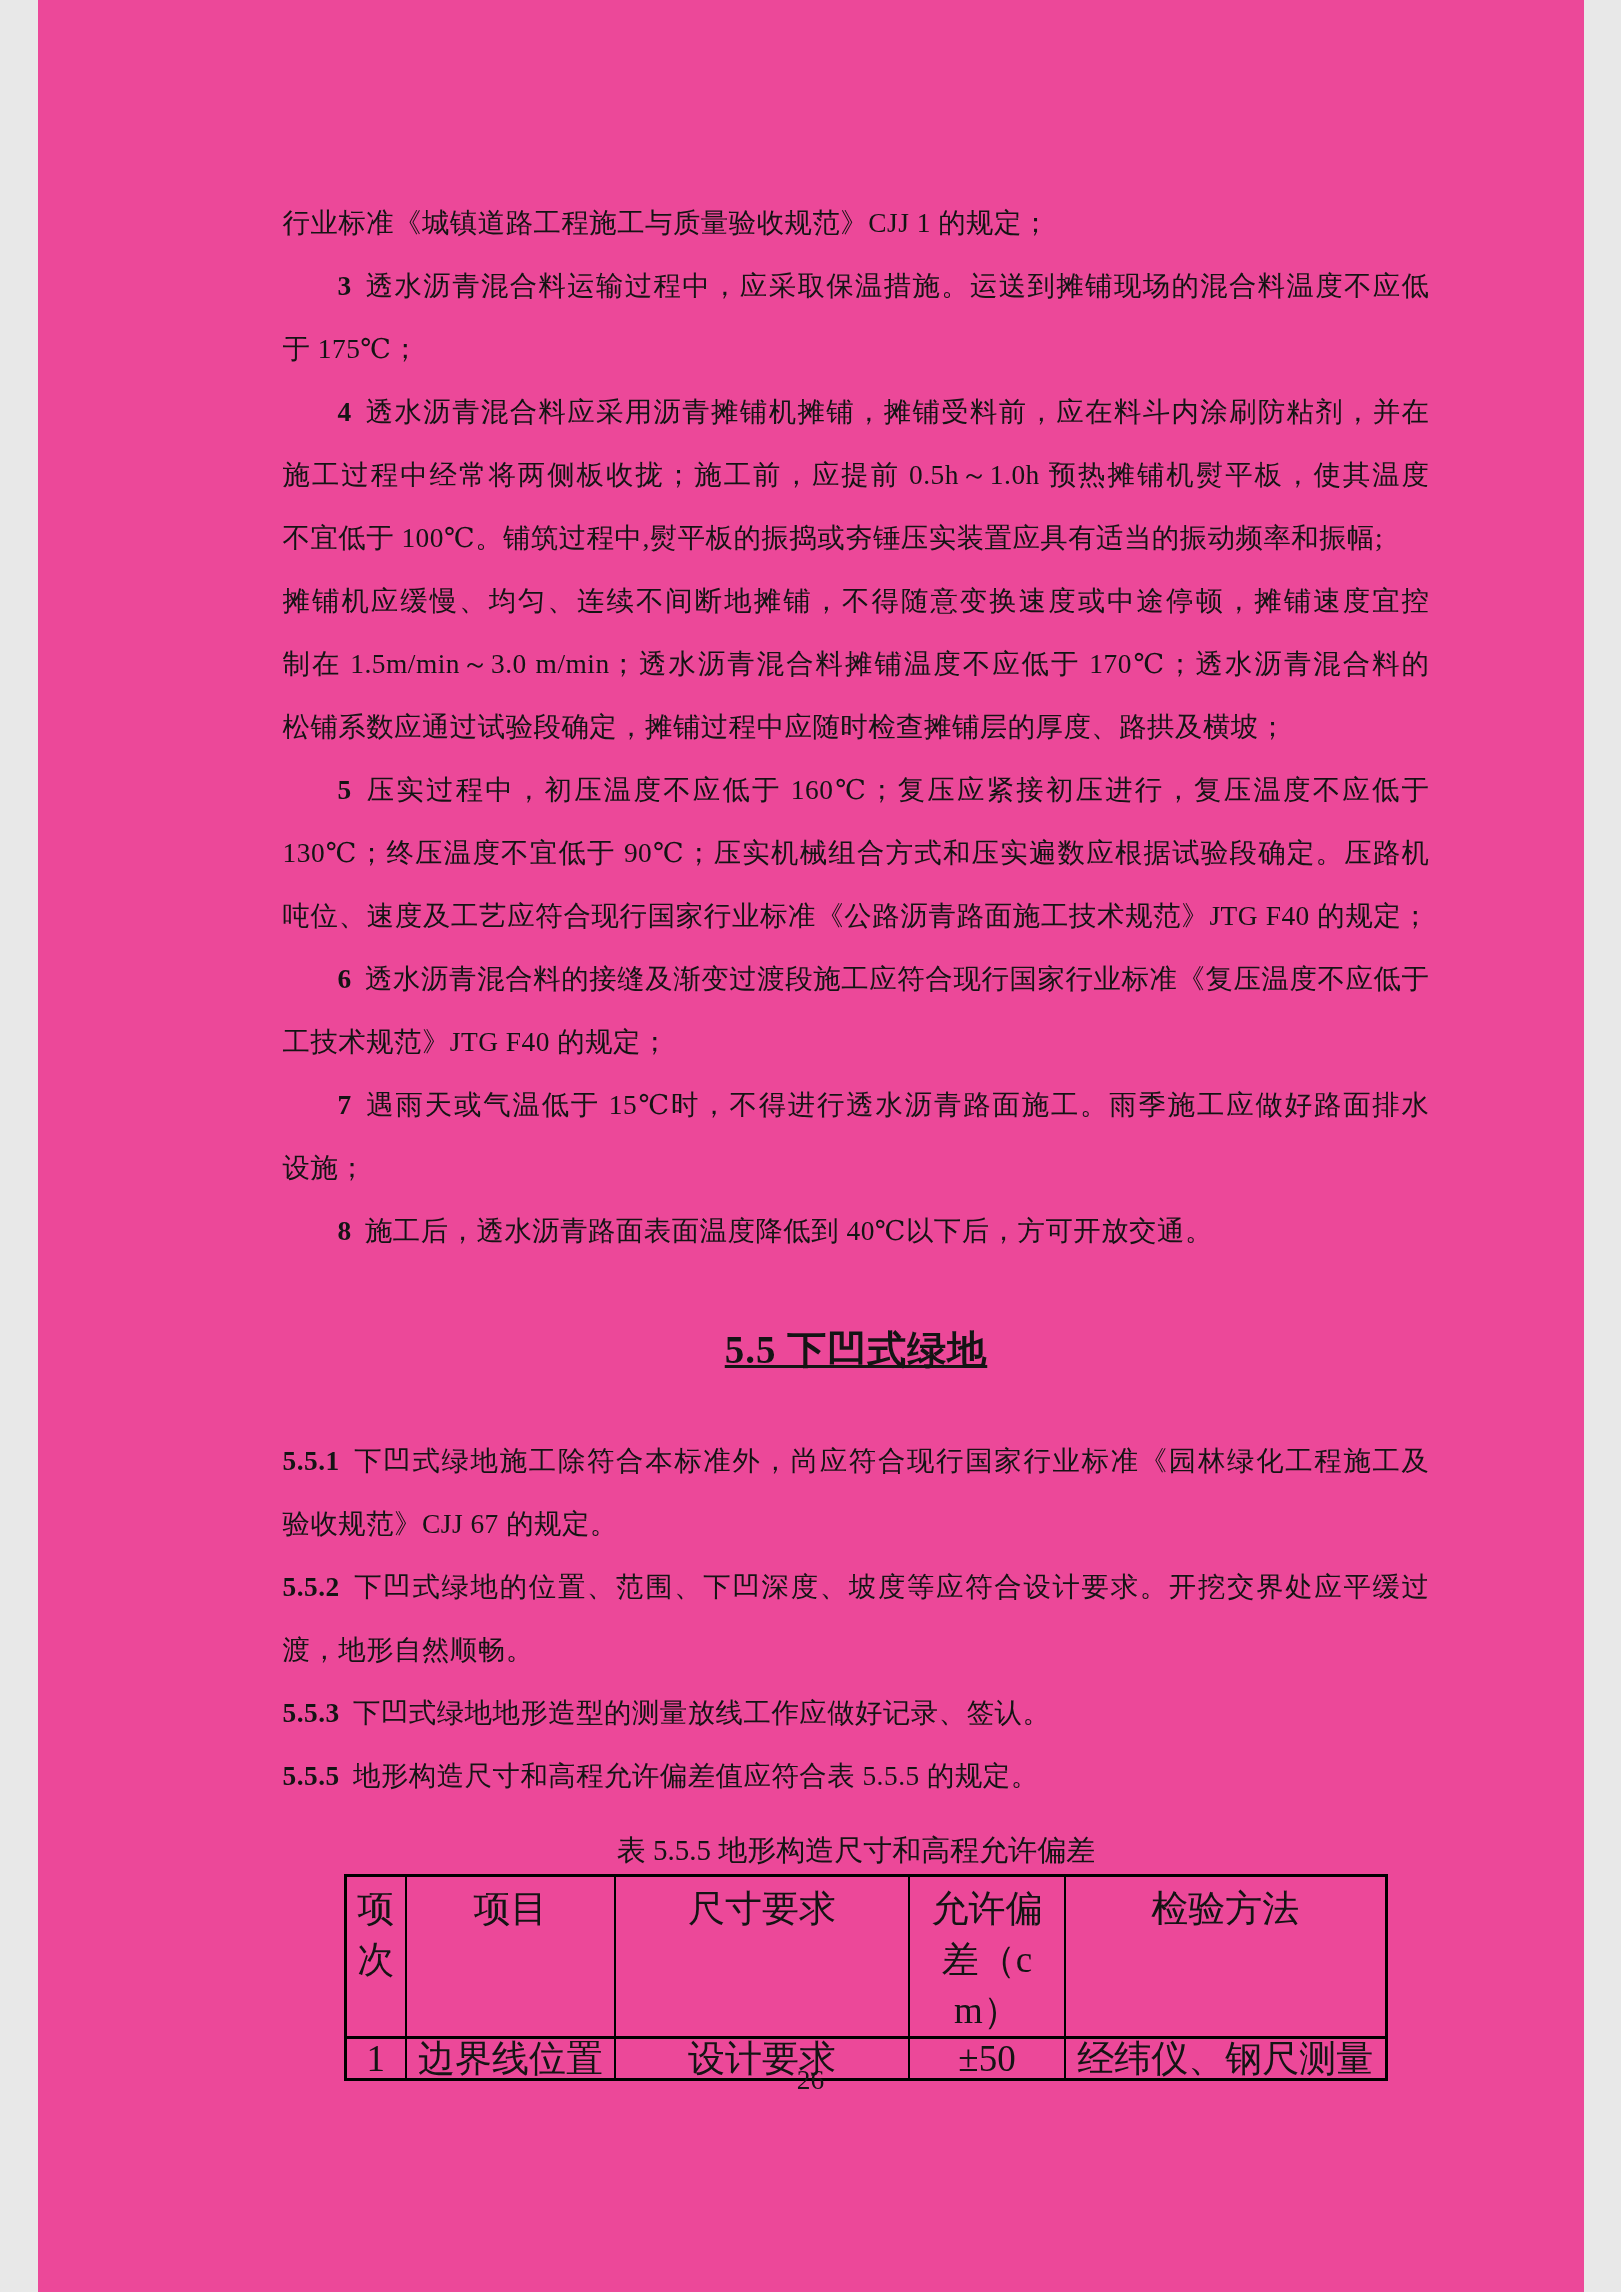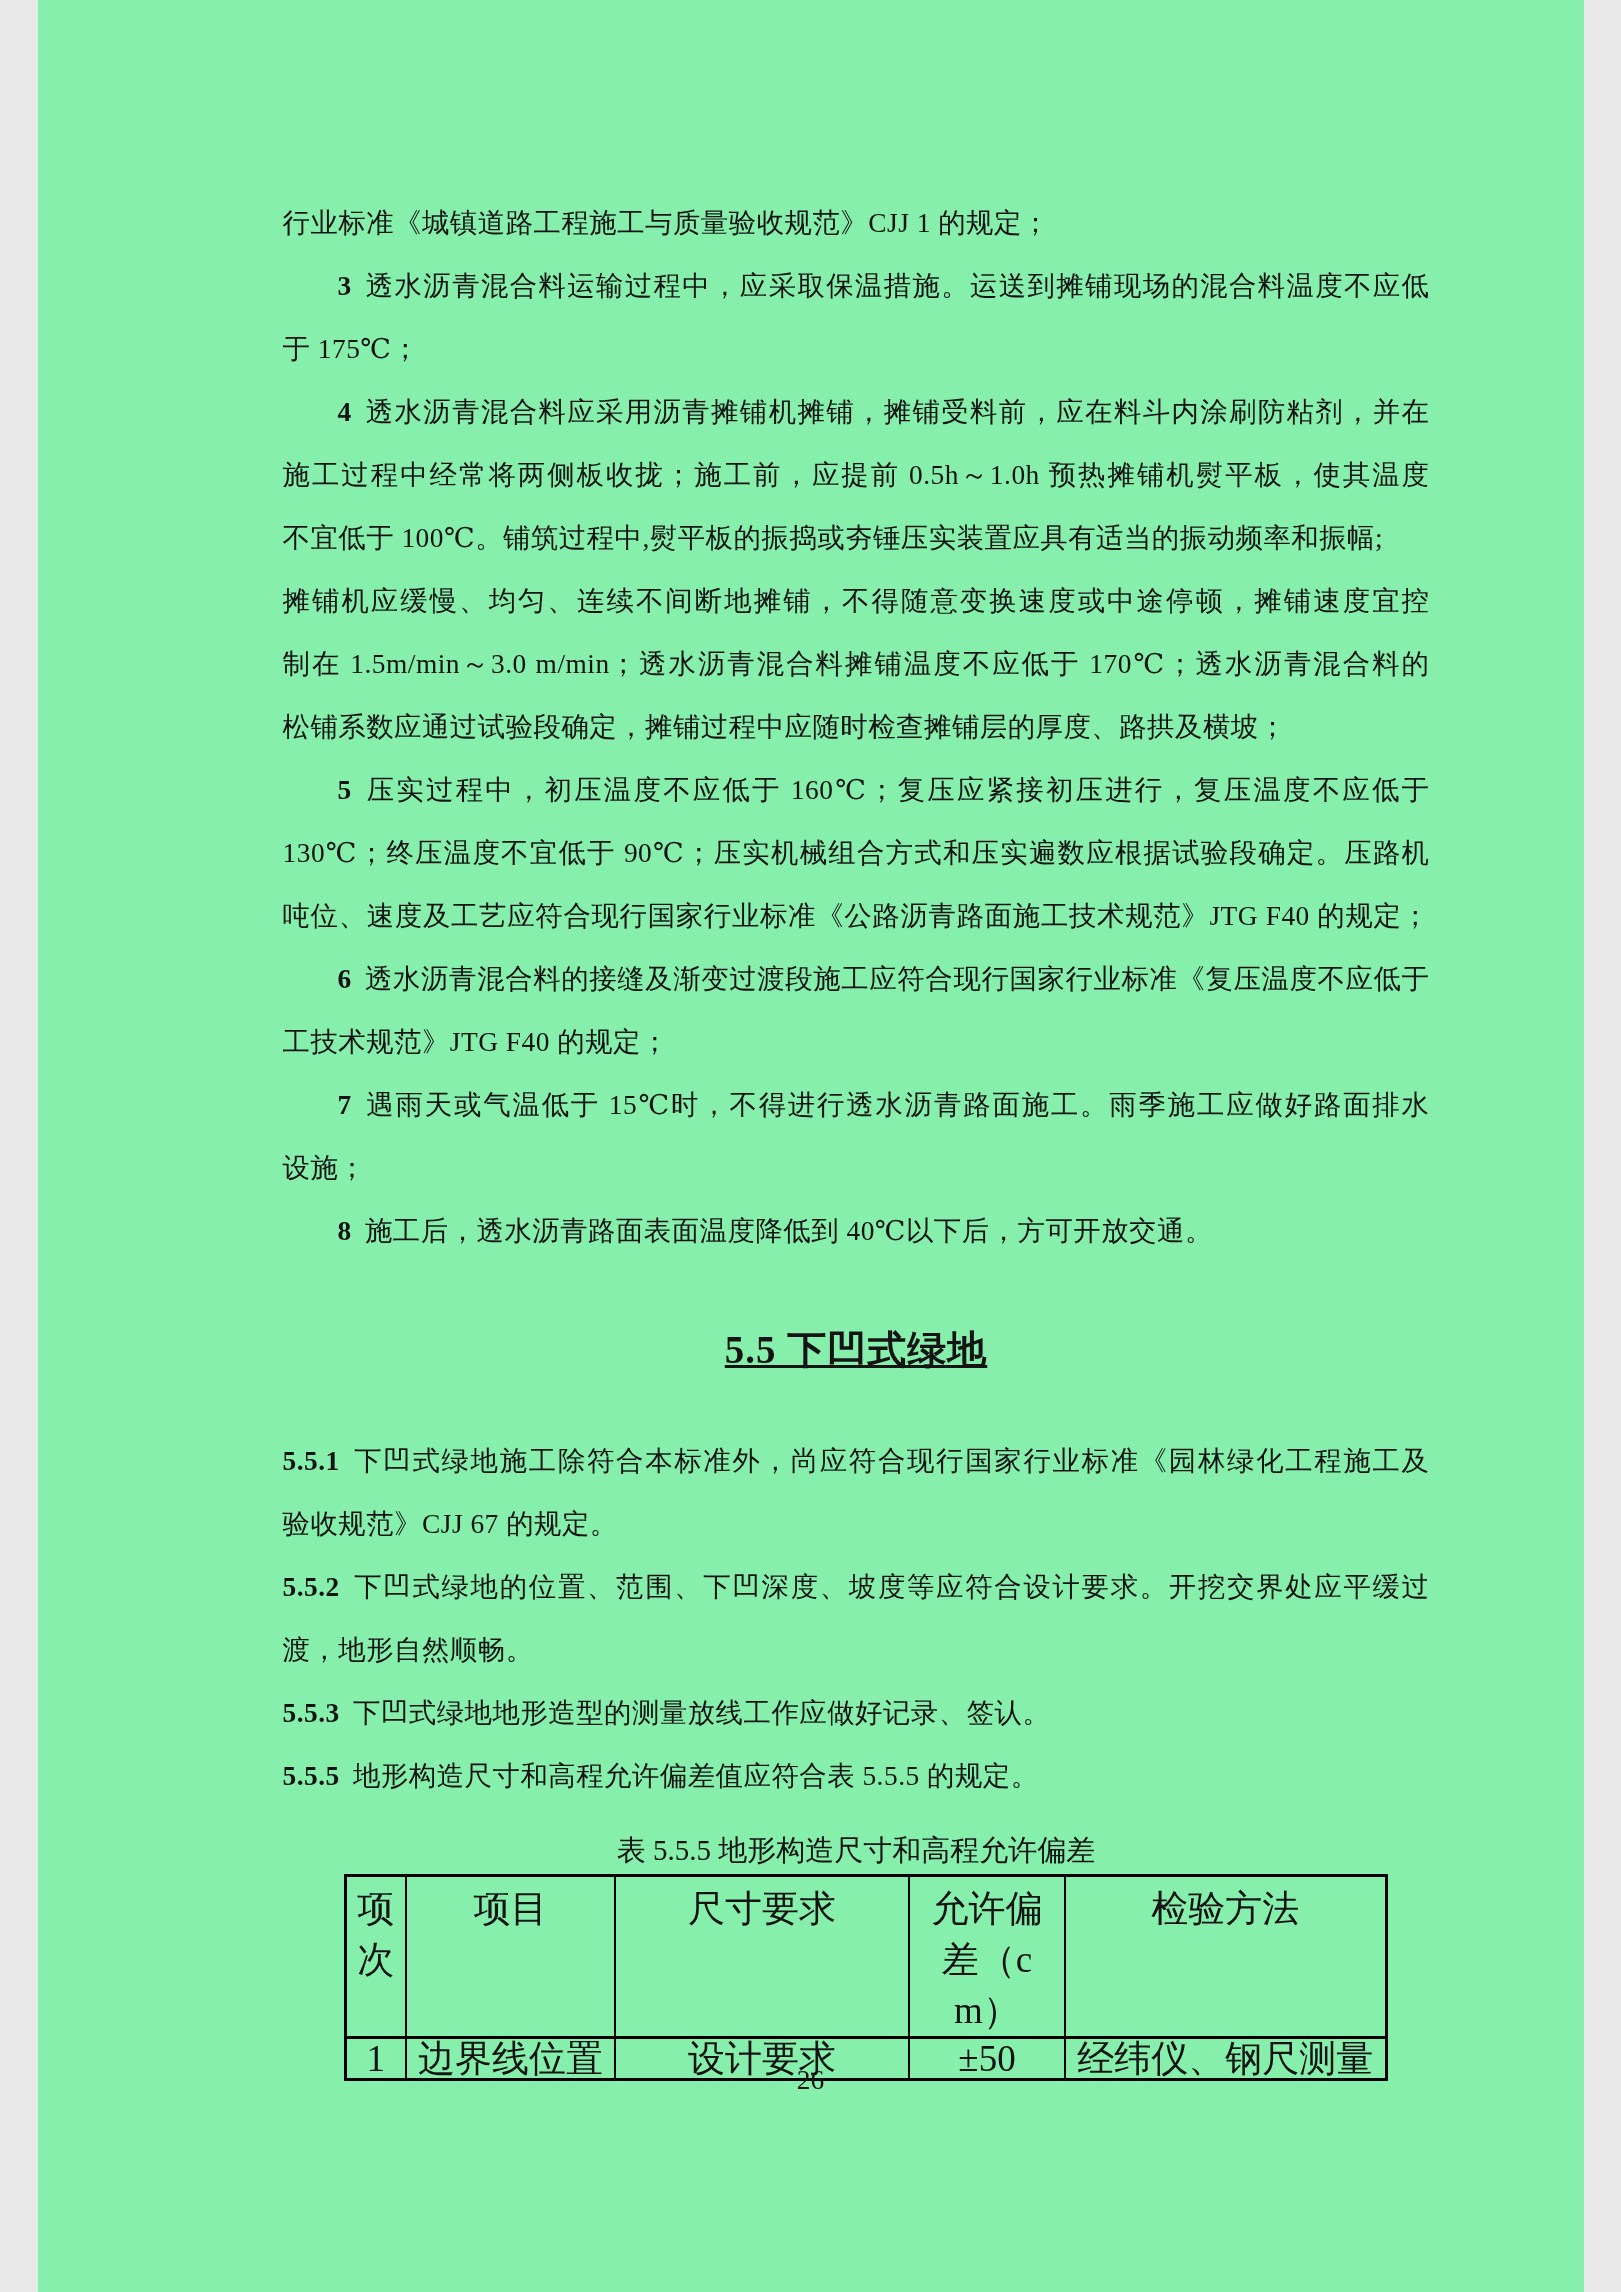--- a/index.html
+++ b/index.html
@@ -1,21 +1,21 @@
 <!DOCTYPE html>
 <html><head>
 <meta charset="utf-8">
 <style>
   html, body { margin: 0; padding: 0; background: #e8e8e8; }
   .page {
     position: relative;
     width: 1546px;
     height: 2293px;
     margin: 0 auto;
-    background: #86efac;
+    background: #ec4899;
     color: #141414;
     font-family: "Liberation Serif", "DejaVu Serif", serif;
     overflow: hidden;
   }
   .content {
     position: absolute;
     left: 245px;
     top: 192px;
     width: 1147px;
   }

